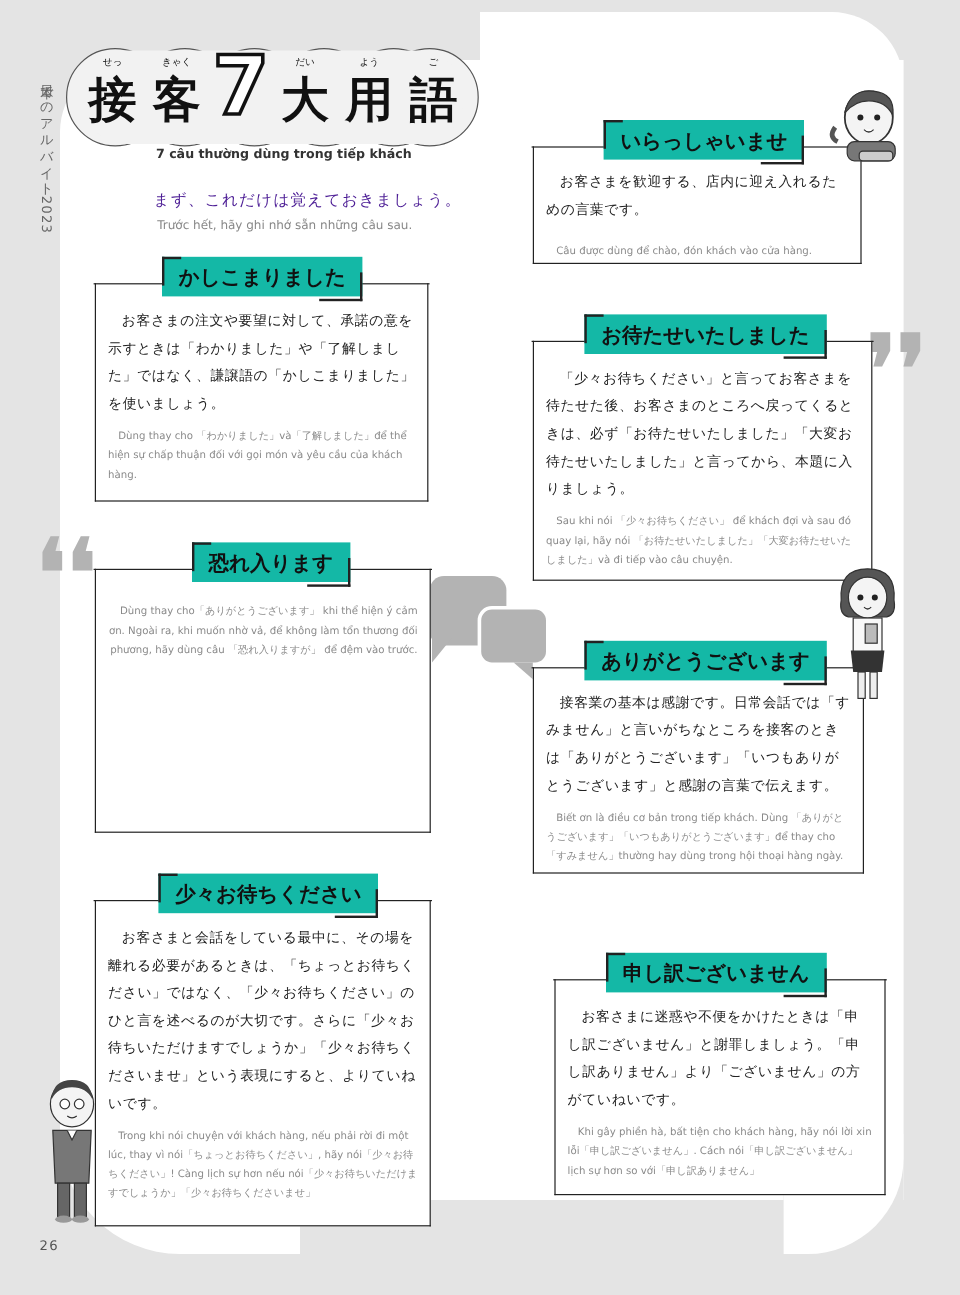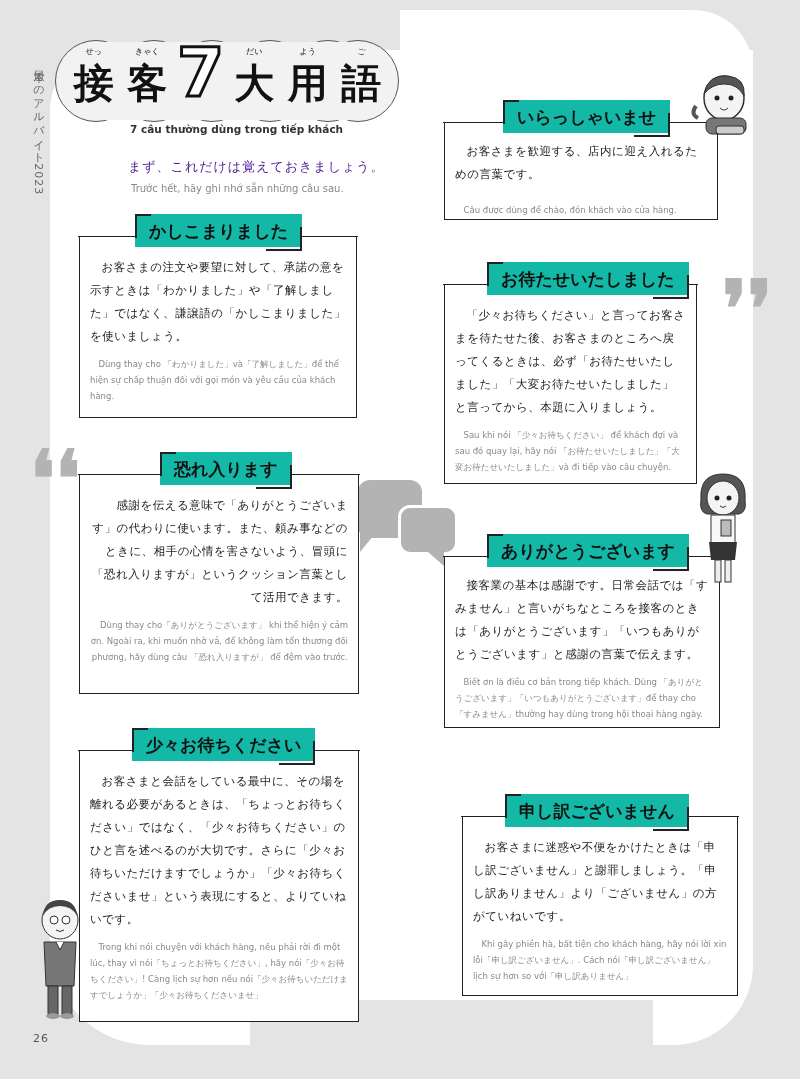--- a/index.html
+++ b/index.html
@@ -198,31 +198,30 @@
   <div class="card-vi" style="margin-top:16px;">Câu được dùng để chào, đón khách vào cửa hàng.</div>
 </div>
 
 <div class="card" style="left:79px; top:236px; width:278px; height:182px;">
   <div class="card-title" style="left:55px;">かしこまりました</div>
   <div style="height:20px"></div>
   <div class="card-jp">お客さまの注文や要望に対して、承諾の意を示すときは「わかりました」や「了解しました」ではなく、謙譲語の「かしこまりました」を使いましょう。</div>
   <div class="card-vi">Dùng thay cho 「わかりました」và「了解しました」để thể hiện sự chấp thuận đối với gọi món và yêu cầu của khách hàng.</div>
 </div>
 
-<div class="card" style="left:444px; top:284px; width:253px; height:200px;">
+<div class="card" style="left:444px; top:284px; width:283px; height:200px;">
   <div class="card-title" style="left:42px;">お待たせいたしました</div>
   <div style="height:20px"></div>
   <div class="card-jp">「少々お待ちください」と言ってお客さまを待たせた後、お客さまのところへ戻ってくるときは、必ず「お待たせいたしました」「大変お待たせいたしました」と言ってから、本題に入りましょう。</div>
   <div class="card-vi">Sau khi nói 「少々お待ちください」 để khách đợi và sau đó quay lại, hãy nói 「お待たせいたしました」「大変お待たせいたしました」và đi tiếp vào câu chuyện.</div>
 </div>
 
 <div class="card" style="left:79px; top:474px; width:280px; height:220px;text-align:right;">
   <div class="card-title" style="left:80px;">恐れ入ります</div>
   <div style="height:20px"></div>
-  <div class="card-jp">感謝を伝える意味で「ありがとうございます」の代わりに使います。また、頼み事などのときに、相手の心情を害さないよう、冒頭に「恐れ入りますが」というクッション言葉として活用できます。</div>
   <div class="card-vi">Dùng thay cho「ありがとうございます」 khi thể hiện ý cảm ơn. Ngoài ra, khi muốn nhờ vả, để không làm tổn thương đối phương, hãy dùng câu 「恐れ入りますが」 để đệm vào trước.</div>
 </div>
 
 <div class="card" style="left:444px; top:556px; width:276px; height:172px;">
   <div class="card-title" style="left:42px;">ありがとうございます</div>
   <div style="height:18px"></div>
   <div class="card-jp">接客業の基本は感謝です。日常会話では「すみません」と言いがちなところを接客のときは「ありがとうございます」「いつもありがとうございます」と感謝の言葉で伝えます。</div>
   <div class="card-vi">Biết ơn là điều cơ bản trong tiếp khách. Dùng 「ありがとうございます」「いつもありがとうございます」để thay cho 「すみません」thường hay dùng trong hội thoại hàng ngày.</div>
 </div>
 

